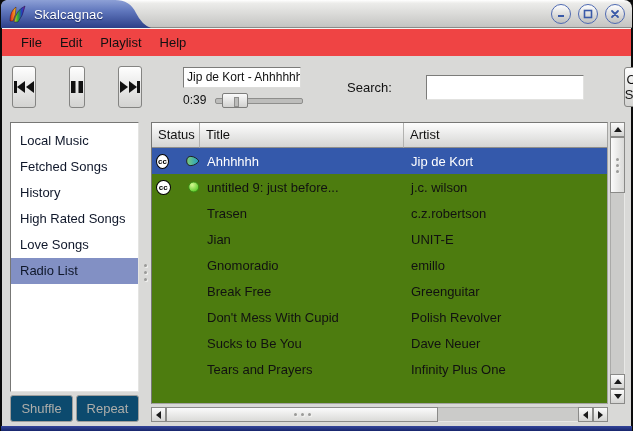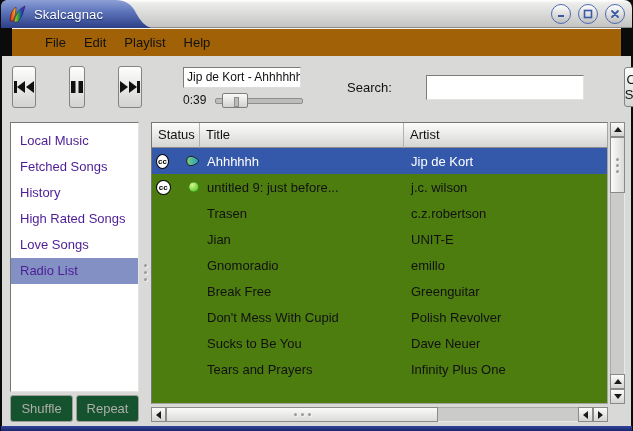--- a/index.html
+++ b/index.html
@@ -17,22 +17,22 @@
     display:flex; align-items:center; padding-left:7px; gap:7px; }
   .app-icon { width:19px; height:19px; flex:0 0 auto; }
   .title-text { color:#fff; font-size:13px; letter-spacing:0.2px; text-shadow:0 1px 1px #1a2a60; }
   .win-controls { position:absolute; right:7px; top:4px; display:flex; gap:7px; }
   .win-btn { width:20px; height:20px; border-radius:50%;
     background:linear-gradient(#ffffff, #bfbfbd);
     border:1px solid #4f6ab2; display:flex; align-items:center; justify-content:center; }
   .win-btn svg { display:block; }
 
   
-  .menubar { height:28px; margin:0 12px; background:#a16207; border-top:1px solid #f4f4f2;
-    display:flex; align-items:center; padding-left:24px; }
+  .menubar { height:28px; margin:0 2px; background:#ef4444; border-top:1px solid #f4f4f2;
+    display:flex; align-items:center; padding-left:10px; }
   .menu-item { font-size:13px; color:#111; padding:5px 9px; }
 
   
   .toolbar { height:62px; margin:0 2px; background:#d9d9d7; display:flex; align-items:center; padding:0 10px;gap:28px; }
   .tbtn { width:43px; height:42px; margin-right:5px;
     background:linear-gradient(#fefefe, #d3d3d1); border:1px solid #848482; border-radius:3px;
     display:flex; align-items:center; justify-content:center; }
   .player-box { margin-left:8px; display:flex; flex-direction:column; }
   .song-display { width:118px; height:21px; background:#fff;
     border:1px solid; border-color:#7c7c7a #dcdcda #dcdcda #7c7c7a;
@@ -51,24 +51,24 @@
     border:1px solid; border-color:#7c7c7a #e2e2e0 #e2e2e0 #7c7c7a; font-size:13px; padding:0 4px;
     font-family:"Liberation Sans", sans-serif; }
   .online-btn { margin-left:12px; width:92px; height:40px;
     background:linear-gradient(#fefefe,#d3d3d1); border:1px solid #848482; border-radius:3px;
     font-size:13px; color:#111; font-family:"Liberation Sans", sans-serif; }
 
   
   .content { flex:1; margin:0 2px; background:#d9d9d7; display:flex; padding:4px 6px 4px 8px; }
   .left-col { width:129px; display:flex; flex-direction:column; }
   .sidebar-list { flex:1; background:#fff; border:1px solid; border-color:#777775 #e4e4e2 #e4e4e2 #777775; padding-top:5px; overflow:hidden; }
-  .sidebar-item { height:26px; line-height:26px; padding-left:9px; font-size:13px; color:#4c1d95; white-space:nowrap; }
+  .sidebar-item { height:26px; line-height:26px; padding-left:9px; font-size:13px; color:#0f172a; white-space:nowrap; }
   .sidebar-item.selected { background:#8290c4; }
   .foot-buttons { height:27px; margin-top:3px; display:flex; gap:3px; }
-  .fbtn { flex:1; background:#14532d; border:1px solid #9e9e9c; border-radius:3px;
+  .fbtn { flex:1; background:#0c4a6e; border:1px solid #9e9e9c; border-radius:3px;
     font-size:13px; color:#aeaeaa; font-family:"Liberation Sans", sans-serif; }
   .splitter { width:12px; display:flex; flex-direction:column; align-items:center; justify-content:center; gap:4px; }
   .grip-dot { width:3px; height:3px; background:#9a9a98; border-radius:50%; box-shadow:1px 1px 0 #f2f2f0; }
 
   .right-col { flex:1; display:flex; flex-direction:column; min-width:0; }
   .table-wrap { flex:1; display:flex; min-height:0; }
   .table-main { flex:1; background:#4d7c0f; border:1px solid; border-color:#777775 #a4a4a2 #a4a4a2 #777775;
     display:flex; flex-direction:column; overflow:hidden; }
   .thead { display:flex; height:25px; flex:0 0 auto; }
   .th { background:linear-gradient(#fdfdfd,#d5d5d3); border-bottom:1px solid #8e8e8c; border-right:1px solid #b2b2b0;

